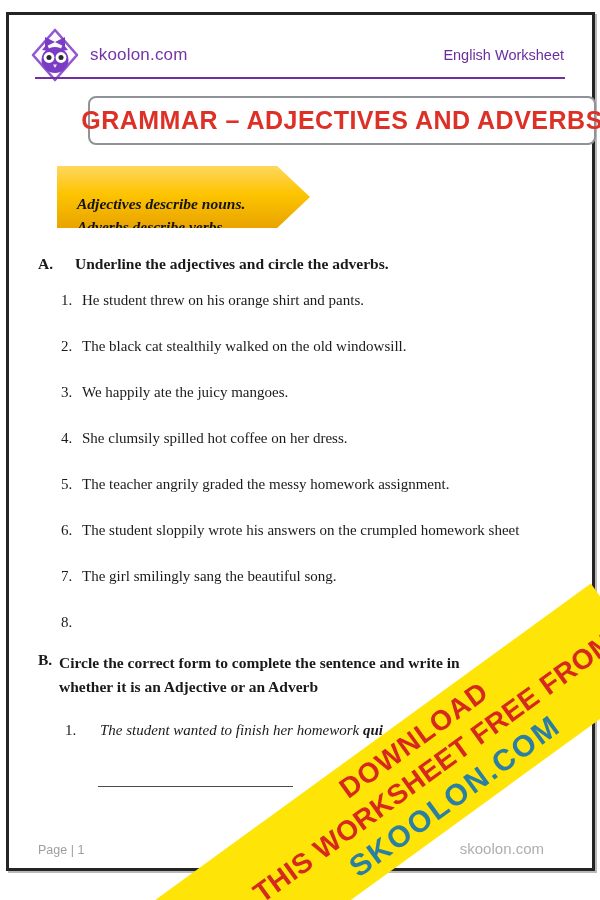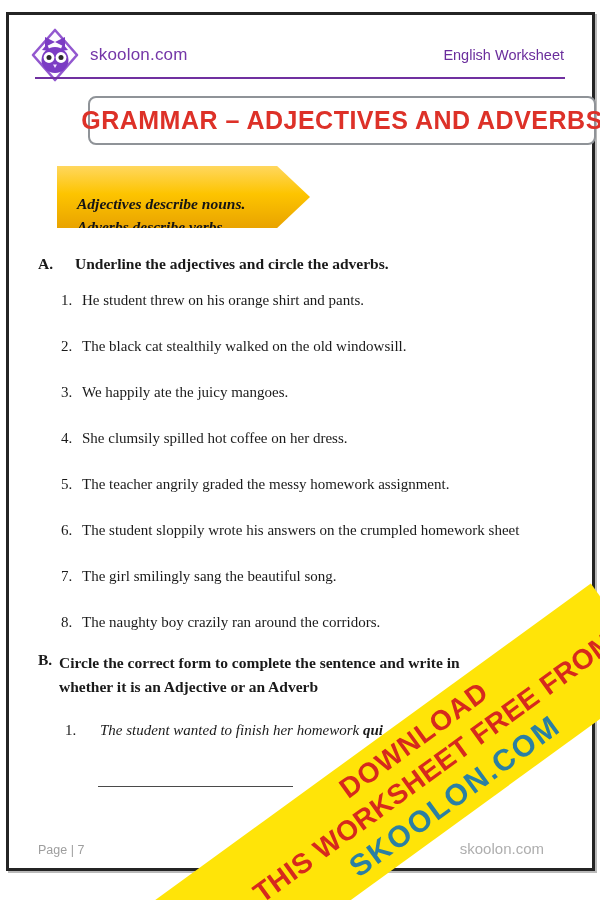--- a/index.html
+++ b/index.html
@@ -145,38 +145,37 @@
     <div class="a-item">
       <span class="a-num">6.</span>
       <span>The student sloppily wrote his answers on the crumpled homework sheet</span>
     </div>
     <div class="a-item">
       <span class="a-num">7.</span>
       <span>The girl smilingly sang the beautiful song.</span>
     </div>
     <div class="a-item">
       <span class="a-num">8.</span>
-      <span>The naughty boy crazily ran around the corridors.</span>
     </div>
   </div>
 
   <div class="sec-label b-label">B.</div>
   <div class="sec-heading b-heading">
     <div>Circle the correct form to complete the sentence and write in</div>
     <div>whether it is an Adjective or an Adverb</div>
   </div>
 
   <div class="b-item">
     <span class="b-num">1.</span>
     <span class="b-text"><span>The student wanted to finish her homework </span><span class="b-bold">qui</span></span>
   </div>
 
   <div class="answer-line"></div>
 
-  <div class="footer-page">Page | 7</div>
+  <div class="footer-page">Page | 1</div>
   <div class="footer-site">skoolon.com</div>
 
   <div class="watermark">
     <div class="wm-inner">
       <div class="wm-l1">DOWNLOAD</div>
       <div class="wm-l2">THIS WORKSHEET FREE FROM</div>
       <div class="wm-l3">SKOOLON.COM</div>
     </div>
   </div>
 

